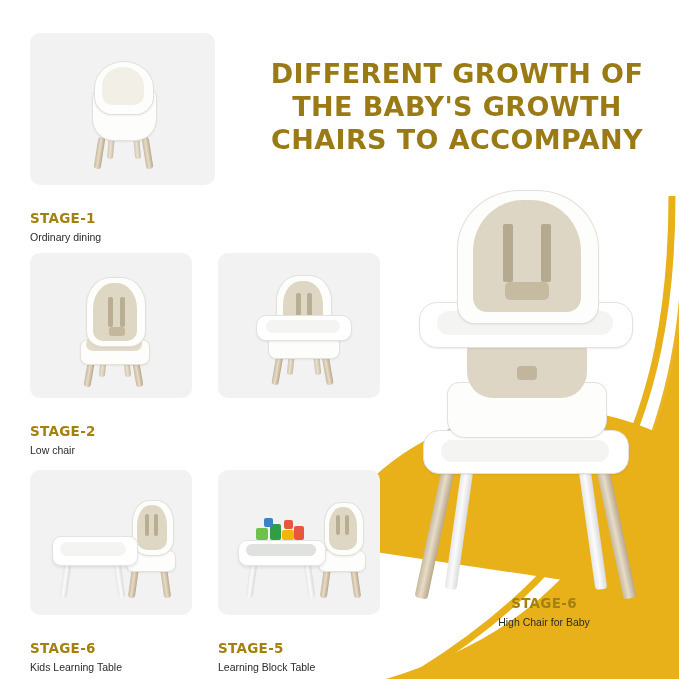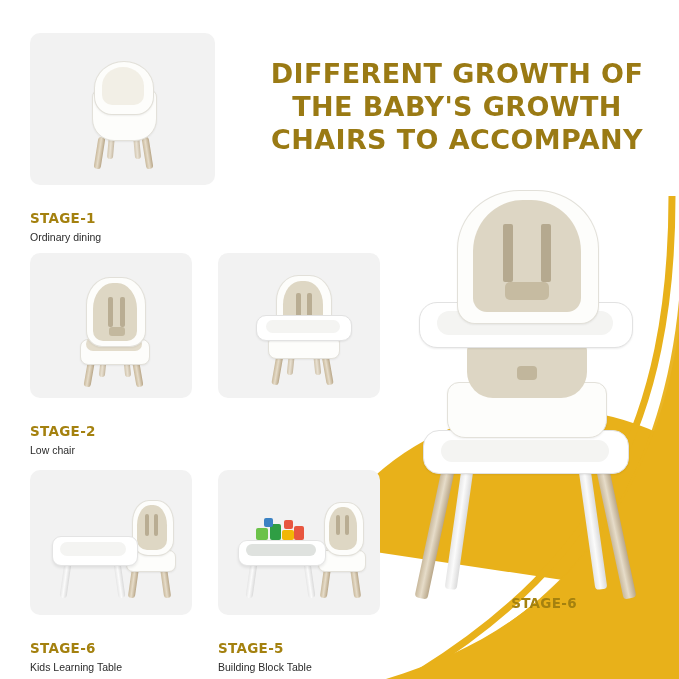--- a/index.html
+++ b/index.html
@@ -262,21 +262,21 @@
 
         <div class="blk" style="left:38px; top:58px; width:12px; height:12px; background:#6cc24a;"></div>
         <div class="blk" style="left:52px; top:54px; width:11px; height:16px; background:#2f9e44;"></div>
         <div class="blk" style="left:64px; top:60px; width:12px; height:10px; background:#f2b705;"></div>
         <div class="blk" style="left:76px; top:56px; width:10px; height:14px; background:#e8563f;"></div>
         <div class="blk" style="left:46px; top:48px; width:9px; height:9px; background:#3b82c4;"></div>
         <div class="blk" style="left:66px; top:50px; width:9px; height:9px; background:#e8563f;"></div>
       </div>
     </div>
     <div class="stage-label">STAGE-5</div>
-    <div class="stage-desc">Building Block Table</div>
+    <div class="stage-desc">Learning Block Table</div>
   </div>
 
   <div class="hero" style="left:395px; top:190px; width:265px; height:460px;">
 
     <div class="leg" style="left:36px; top:250px; width:13px; height:160px; transform:rotate(12deg); border-radius:4px;"></div>
     <div class="leg" style="left:212px; top:250px; width:13px; height:160px; transform:rotate(-12deg); border-radius:4px;"></div>
 
     <div class="leg white" style="left:60px; top:250px; width:12px; height:150px; transform:rotate(8deg); border-radius:4px;"></div>
     <div class="leg white" style="left:190px; top:250px; width:12px; height:150px; transform:rotate(-8deg); border-radius:4px;"></div>
 
@@ -295,15 +295,16 @@
     <div class="back-shell" style="left:62px; top:0px; width:140px; height:132px; border-radius:44% 44% 18px 18px;"></div>
     <div class="back-cushion" style="left:78px; top:10px; width:108px; height:112px; border-radius:46% 46% 14px 14px; background:#ddd6c4;"></div>
 
     <div class="strap" style="left:108px; top:34px; width:10px; height:58px; background:#b5a98f;"></div>
     <div class="strap" style="left:146px; top:34px; width:10px; height:58px; background:#b5a98f;"></div>
     <div class="strap" style="left:110px; top:92px; width:44px; height:18px; border-radius:5px; background:#c6bba1;"></div>
   </div>
 
   <div style="position:absolute; left:444px; top:570px; width:200px;">
     <div class="stage-label center-txt">STAGE-6</div>
+    <div class="stage-desc center-txt">High Chair for Baby</div>
   </div>
 
 </div>
 
 </body></html>

